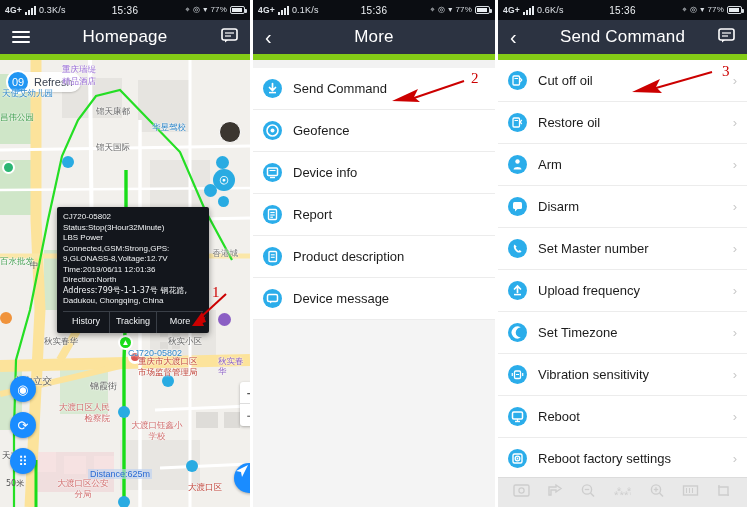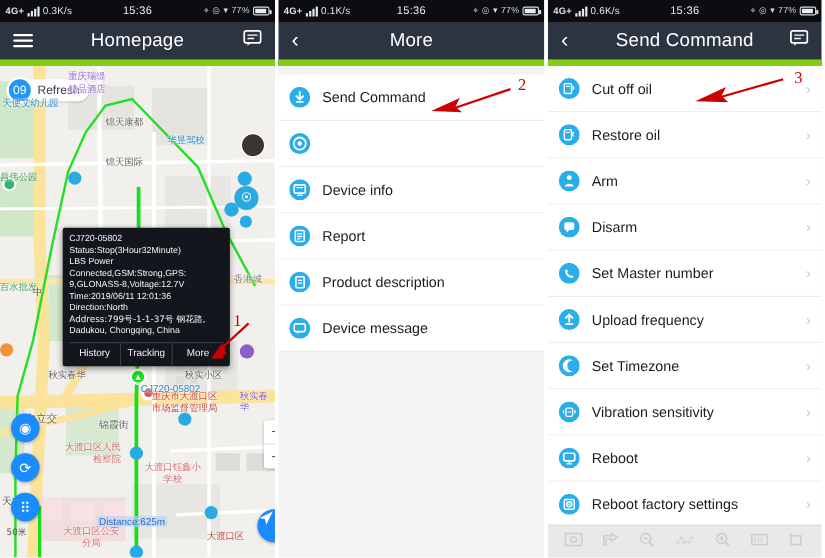--- a/index.html
+++ b/index.html
@@ -246,21 +246,21 @@
           <rect x="196" y="352" width="22" height="16"></rect>
             <rect x="224" y="352" width="16" height="16"></rect>
         </g>
       </svg>
 
       <div class="dev-label cn" style="left:62px;top:4px;color:#9a6dd7;">重庆瑞缇</div>
       <div class="dev-label cn" style="left:62px;top:16px;color:#9a6dd7;">精品酒店</div>
       <div class="dev-label cn" style="left:96px;top:46px;color:#666;">锦天康都</div>
       <div class="dev-label cn" style="left:152px;top:62px;color:#2f87c9;">华昱驾校</div>
       <div class="dev-label cn" style="left:2px;top:28px;color:#2f87c9;">天使艾幼儿园</div>
-      <div class="dev-label cn" style="left:0px;top:52px;color:#3f9e4d;margin-top:44px;">昌伟公园</div>
+      <div class="dev-label cn" style="left:0px;top:52px;color:#3f9e4d;">昌伟公园</div>
       <div class="dev-label cn" style="left:96px;top:82px;color:#666;">锦天国际</div>
       <div class="dev-label cn" style="left:0px;top:196px;color:#3f9e4d;">百水批发</div>
       <div class="dev-label cn" style="left:44px;top:276px;color:#666;">秋实春华</div>
       <div class="dev-label cn" style="left:168px;top:276px;color:#666;">秋实小区</div>
       <div class="dev-label cn" style="left:14px;top:315px;color:#5c5c5c;font-size:9.5px;">九中立交</div>
       <div class="dev-label cn" style="left:90px;top:320px;color:#5c5c5c;font-size:9px;">锦霞街</div>
       <div class="dev-label cn" style="left:52px;top:342px;color:#d06a6a;width:58px;text-align:right;line-height:1.25;">大渡口区人民检察院</div>
       <div class="dev-label cn" style="left:54px;top:418px;color:#d06a6a;width:58px;text-align:center;line-height:1.25;">大渡口区公安分局</div>
       <div class="dev-label cn" style="left:128px;top:360px;color:#d06a6a;width:58px;text-align:center;line-height:1.25;">大渡口钰鑫小学校</div>
       <div class="dev-label cn" style="left:218px;top:296px;color:#8b5fc4;line-height:1.2;width:30px;">秋实春华</div>
@@ -382,20 +382,21 @@
         </div>
 
         <div class="row">
           <span class="ic">
             <svg width="19" height="19" viewBox="0 0 19 19">
                 <circle cx="9.5" cy="9.5" r="9.5" fill="#2badea"></circle>
                 <circle cx="9.5" cy="9.5" r="5.5" fill="none" stroke="#fff" stroke-width="1.6"></circle>
                 <circle cx="9.5" cy="9.5" r="2" fill="#fff"></circle>
               </svg>
           </span>
+          <span class="lbl">Geofence</span>
         </div>
 
         <div class="row">
           <span class="ic">
             <svg width="19" height="19" viewBox="0 0 19 19">
                 <circle cx="9.5" cy="9.5" r="9.5" fill="#2badea"></circle>
                 <rect x="4.5" y="5" width="10" height="7.5" rx="1" fill="none" stroke="#fff" stroke-width="1.5"></rect>
                 <line x1="7" y1="14.5" x2="12" y2="14.5" stroke="#fff" stroke-width="1.4"></line>
                 <line x1="6.5" y1="7.5" x2="12.5" y2="7.5" stroke="#fff" stroke-width="1.1"></line>
               </svg>

